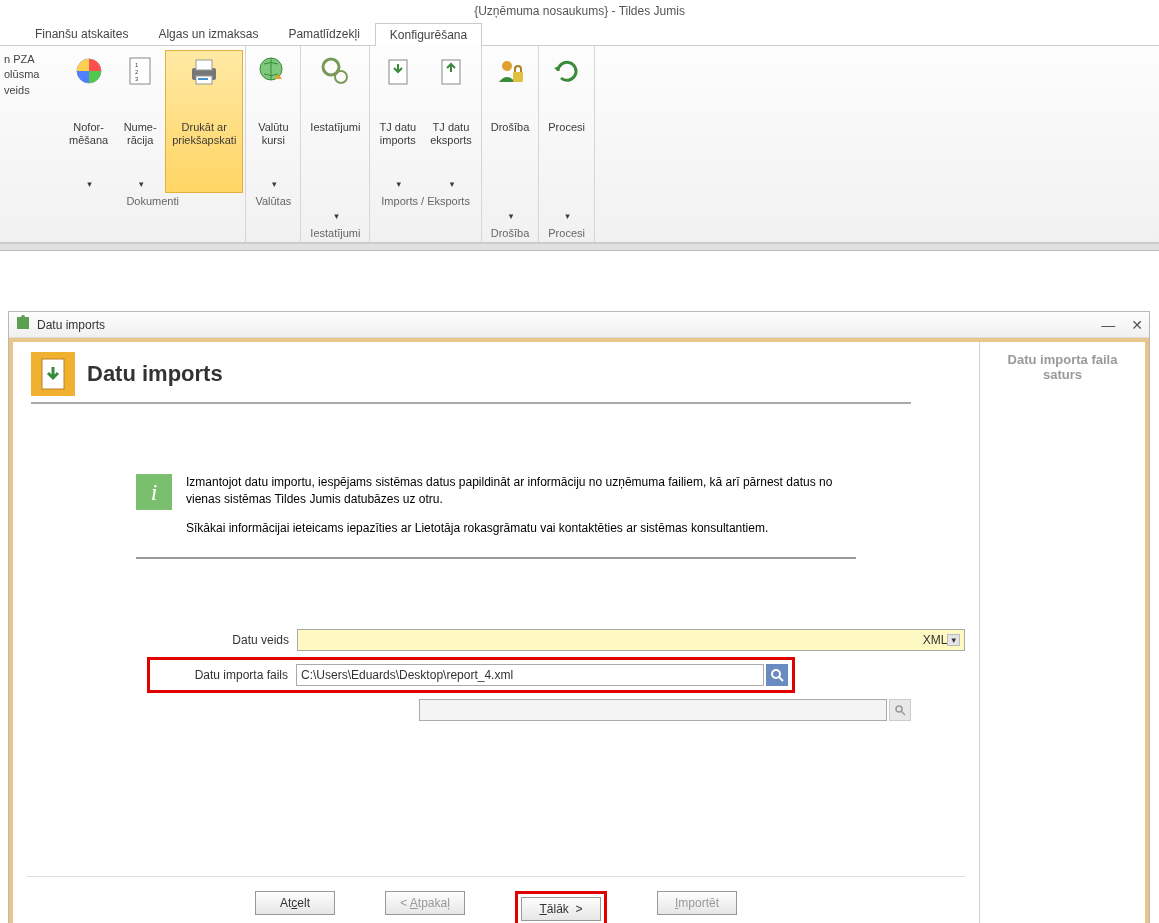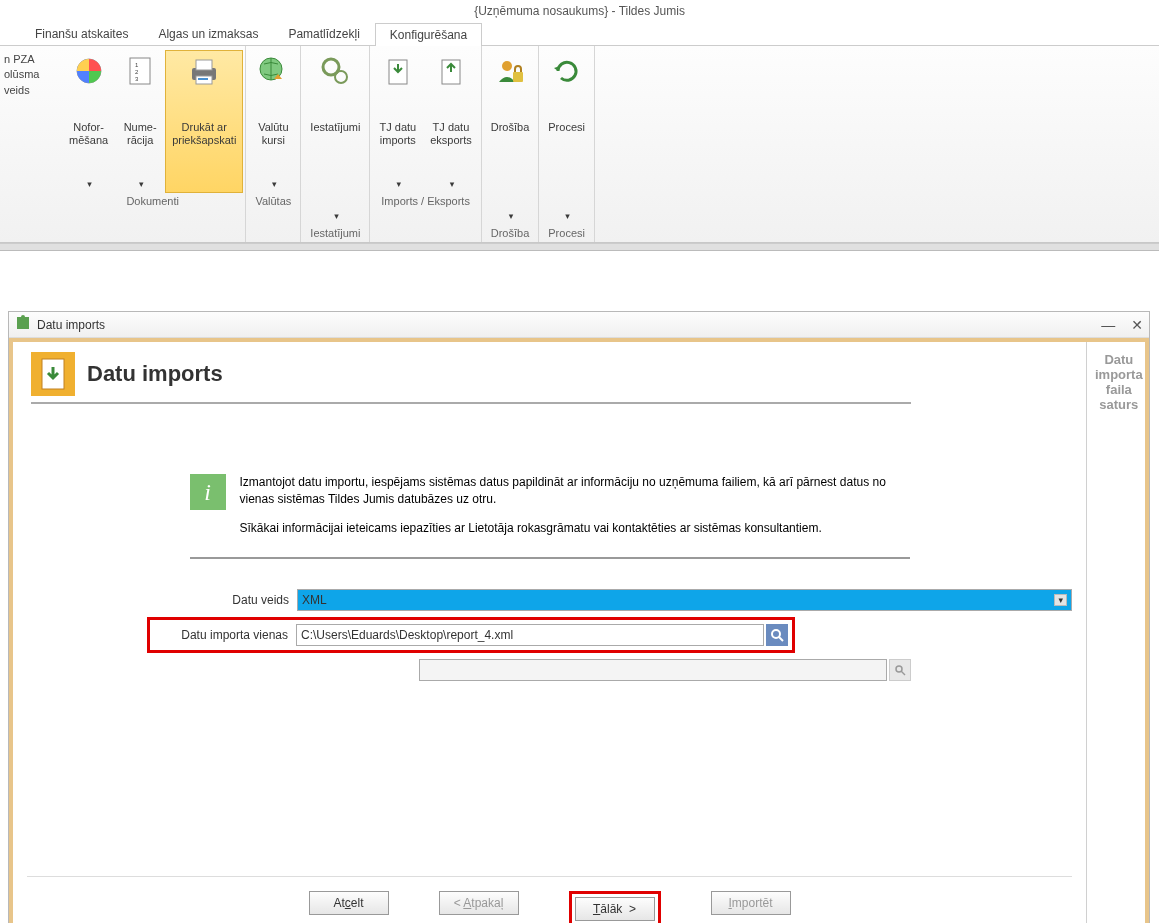--- a/index.html
+++ b/index.html
@@ -28,24 +28,24 @@
 .right-pane { width: 215px; padding: 10px 8px; }
 .right-pane-title { color: #999; font-weight: bold; font-size: 13px; text-align: center; }
 .left-header { display: flex; align-items: center; gap: 12px; border-bottom: 2px solid #aaa; padding-bottom: 6px; margin-bottom: 10px; margin-left: 4px; width: 880px; }
 .page-icon { width: 44px; height: 44px; background: #f0b030; display: flex; align-items: center; justify-content: center; }
 .page-title { font-size: 22px; font-weight: bold; color: #333; }
 .info-section { margin: 60px auto 0; width: 720px; }
 .info-row { display: flex; gap: 14px; }
 .info-icon { width: 36px; height: 36px; background: #7abf6e; display: flex; align-items: center; justify-content: center; color: #fff; font-size: 24px; font-family: Georgia, serif; font-style: italic; flex-shrink: 0; }
 .info-text p { font-size: 12px; color: #000000; line-height: 1.4; margin-bottom: 12px; }
 .info-divider { border: none; border-top: 2px solid #999; margin: 8px 0 0 0; width: 720px; }
-.form-section { margin: 30px 0 0 120px; }
+.form-section { margin: 70px 0 0 120px; }
 .form-row { display: flex; align-items: center; margin-bottom: 6px; }
 .form-label { width: 150px; text-align: right; padding-right: 8px; font-size: 12px; color: #333; }
-.form-select { width: 775px; height: 22px; border: 1px solid #aaa; background: #0ea5e9; padding: 0 4px; font-size: 12px; display: flex; align-items: center; justify-content: space-between; }
+.form-select { width: 668px; height: 22px; border: 1px solid #aaa; background: #fef9c3; padding: 0 4px; font-size: 12px; display: flex; align-items: center; justify-content: flex-end; }
 .form-input { height: 22px; border: 1px solid #aaa; background: #fff; padding: 0 4px; font-size: 12px; display: flex; align-items: center; }
 .file-row { display: flex; align-items: center; }
 .file-input { width: 468px; }
 .browse-btn { width: 22px; height: 22px; border: 1px solid #6a8bbf; background: #6a8bbf; display: flex; align-items: center; justify-content: center; cursor: pointer; margin-left: 2px; }
 .browse-btn2 { width: 22px; height: 22px; border: 1px solid #ccc; background: #e8e8e8; display: flex; align-items: center; justify-content: center; margin-left: 2px; }
 .red-box { border: 3px solid #e00000; padding: 4px; display: inline-flex; align-items: center; }
 .checkbox-row { display: flex; align-items: center; margin: 4px 0 4px 272px; gap: 4px; }
 .checkbox { width: 14px; height: 14px; border: 1px solid #888; background: #fff; }
 .move-input { width: 468px; background: #f4f4f4; margin-left: 272px; }
 .button-bar { margin-top: auto; padding: 14px 0 12px; display: flex; gap: 50px; justify-content: center; border-top: 1px solid #ddd; }
@@ -267,21 +267,21 @@
           <div class="form-row">
             <div class="form-label">Datu veids</div>
             <div class="form-select">
               <span>XML</span>
               <span style="background:#e4e4e4;border:1px solid #bbb;padding:0 3px;font-size:9px;">▾</span>
             </div>
           </div>
 
           <div class="form-row">
             <div class="red-box">
-              <div class="form-label" style="width:142px">Datu importa vienas</div>
+              <div class="form-label" style="width:142px">Datu importa fails</div>
               <div class="file-row">
                 <div class="form-input file-input">
                   <span>C:\Users\Eduards\Desktop\report_4.xml</span>
                 </div>
                 <div class="browse-btn">
                   <svg width="14" height="14">
                       <circle cx="6" cy="6" r="4" fill="none" stroke="#fff" stroke-width="2"></circle>
                       <line x1="9" y1="9" x2="13" y2="13" stroke="#fff" stroke-width="2"></line>
                     </svg>
                 </div>

